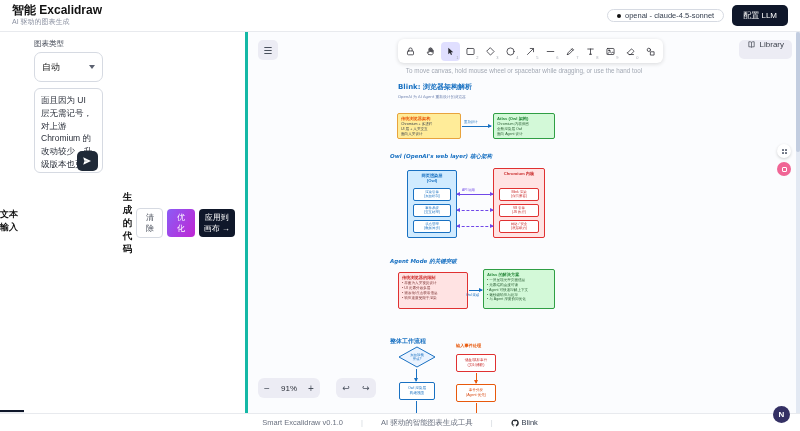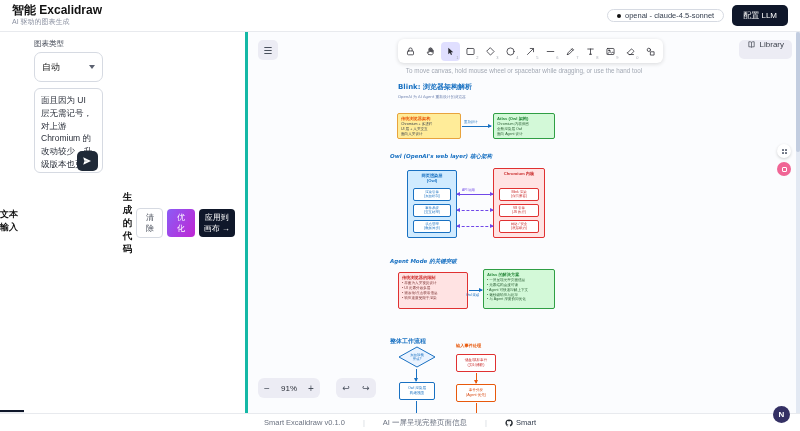--- a/index.html
+++ b/index.html
@@ -479,24 +479,24 @@
 
       <div class="scrollbar">
           <div class="thumb"></div>
         </div>
     </div>
   </div>
 
   <div class="ftr">
     <span>Smart Excalidraw v0.1.0</span>
     <span class="sep">|</span>
-    <span>AI 一屏呈现完整页面信息</span>
+    <span>AI 驱动的智能图表生成工具</span>
     <span class="sep">|</span>
     <span class="gh">
       <svg viewBox="0 0 16 16">
           <path d="M8 .8a7.2 7.2 0 0 0-2.3 14c.4.1.5-.1.5-.3v-1.2c-2 .4-2.4-.9-2.4-.9-.3-.8-.8-1-.8-1-.7-.5 0-.5 0-.5.7 0 1.1.8 1.1.8.7 1.1 1.8.8 2.2.6 0-.5.3-.8.5-1-1.6-.2-3.3-.8-3.3-3.6 0-.8.3-1.4.7-1.9 0-.2-.3-1 .1-2 0 0 .6-.2 2 .8a6.8 6.8 0 0 1 3.6 0c1.4-1 2-.8 2-.8.4 1 .1 1.8.1 2 .5.5.7 1.1.7 1.9 0 2.8-1.7 3.4-3.3 3.6.3.2.5.7.5 1.3v2c0 .2.1.4.5.3A7.2 7.2 0 0 0 8 .8Z"></path>
         </svg>
-      <span>Smart</span>
+      <span>Blink</span>
     </span>
   </div>
 
   <div class="avatar">N</div>
 </div>
 
 </body></html>

